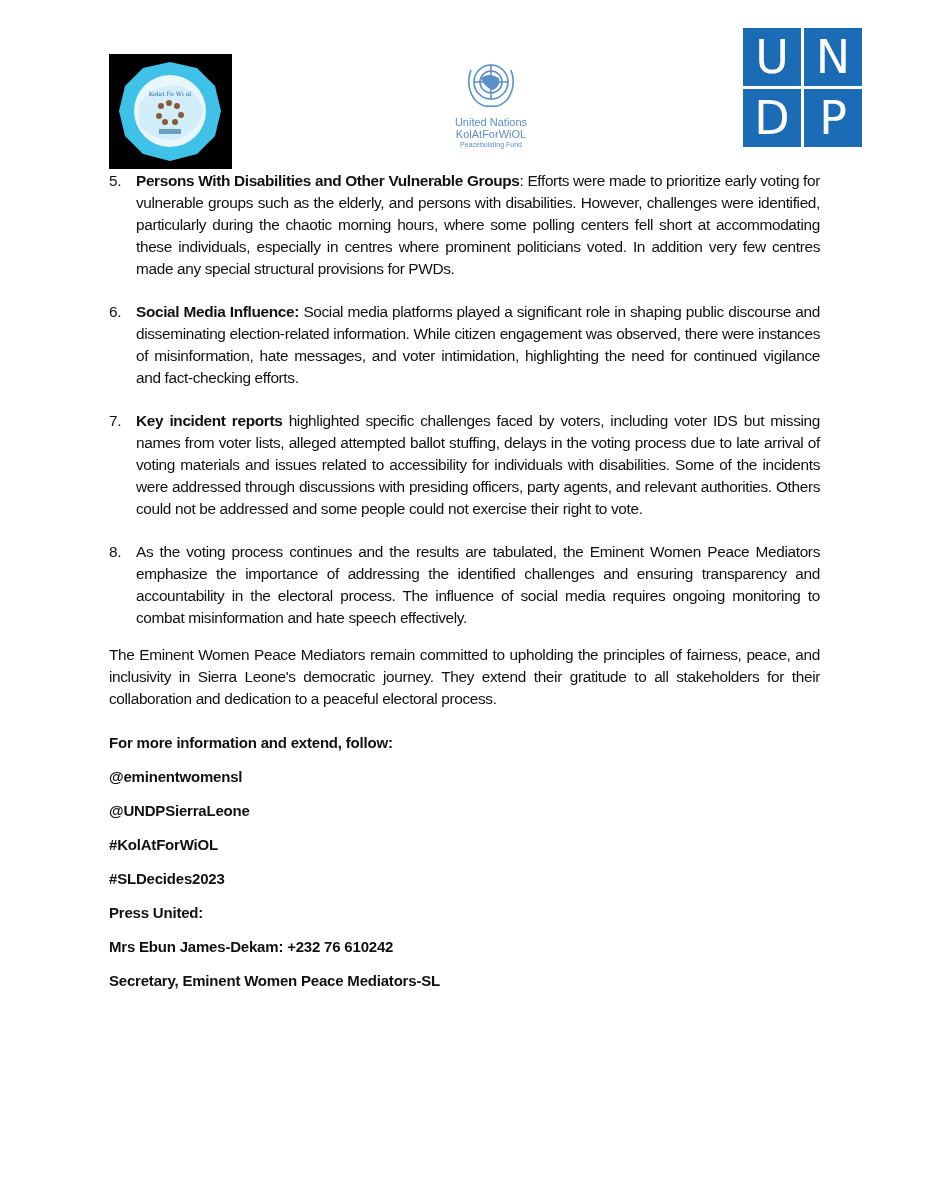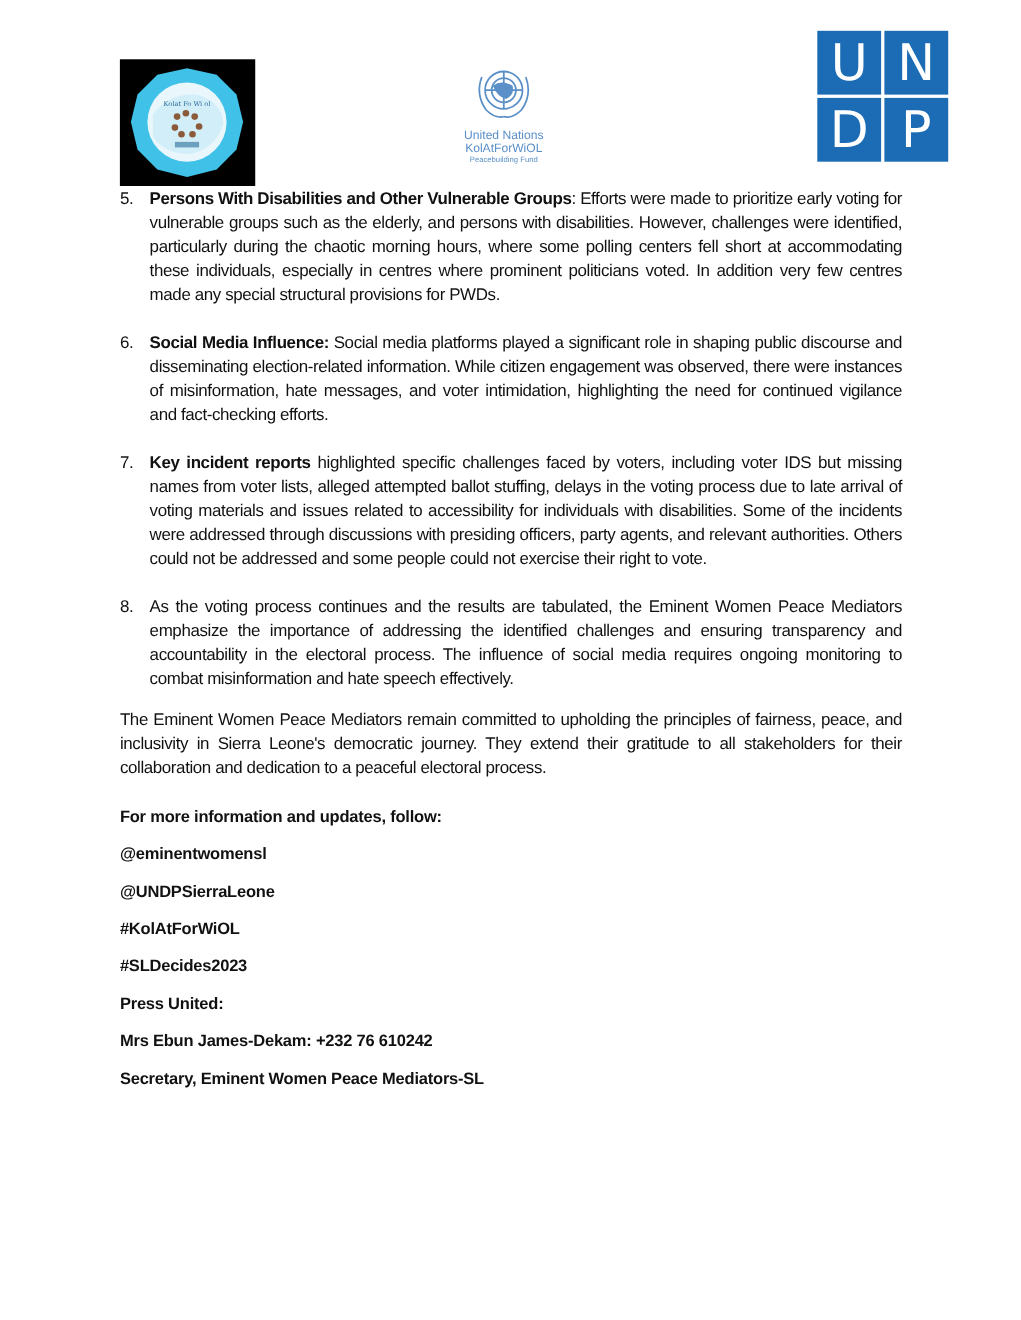--- a/index.html
+++ b/index.html
@@ -1,20 +1,20 @@
 <!DOCTYPE html>
 <html><head>
 <meta charset="utf-8">
 <style>
   html, body { margin: 0; padding: 0; background: #ffffff; }
   body { width: 928px; height: 1200px; position: relative; overflow: hidden;
          font-family: "Liberation Sans", "DejaVu Sans", sans-serif; color: #111; }
   .logo-ewpm { position: absolute; left: 109px; top: 54px; width: 123px; height: 115px; background: #000; }
   .logo-ewpm svg { width: 123px; height: 115px; display: block; }
-  .logo-un { position: absolute; left: 403px; top: 56px; width: 110px; height: 95px; text-align: center; }
+  .logo-un { position: absolute; left: 436px; top: 56px; width: 110px; height: 95px; text-align: center; }
   .logo-un .un-line1, .logo-un .un-line2 { font-size: 11px; line-height: 12px; color: #5a8fc8; display: block; }
   .logo-un .un-line3 { font-size: 7px; line-height: 10px; color: #5a8fc8; display: block; }
   .logo-undp { position: absolute; left: 743px; top: 28px; width: 119px; height: 118px;
                display: grid; grid-template-columns: 1fr 1fr; grid-template-rows: 1fr 1fr; gap: 3px; background: #fff; }
   .logo-undp .cell { background: #1b6cb4; color: #fff; font-size: 46px; line-height: 58px; text-align: center;
                      font-family: "DejaVu Sans", sans-serif; font-weight: normal; }
   .content { position: absolute; left: 109px; top: 170px; width: 711px;
              font-size: 15.4px; line-height: 22px; letter-spacing: -0.35px; }
   .item { display: flex; margin-bottom: 21px; }
   .item .num { width: 27px; flex: 0 0 27px; }
@@ -88,21 +88,21 @@
     <span class="text"><b>Key incident reports</b><span> highlighted specific challenges faced by voters, including voter IDS but missing names from voter lists, alleged attempted ballot stuffing, delays in the voting process due to late arrival of voting materials and issues related to accessibility for individuals with disabilities. Some of the incidents were addressed through discussions with presiding officers, party agents, and relevant authorities. Others could not be addressed and some people could not exercise their right to vote.</span></span>
   </div>
 
   <div class="item" style="margin-bottom:12px;">
     <span class="num">8.</span>
     <span class="text"><span>As the voting process continues and the results are tabulated, the Eminent Women Peace Mediators emphasize the importance of addressing the identified challenges and ensuring transparency and accountability in the electoral process. The influence of social media requires ongoing monitoring to combat misinformation and hate speech effectively.</span></span>
   </div>
 
   <p class="closing">The Eminent Women Peace Mediators remain committed to upholding the principles of fairness, peace, and inclusivity in Sierra Leone's democratic journey. They extend their gratitude to all stakeholders for their collaboration and dedication to a peaceful electoral process.</p>
 
-  <p class="follow">For more information and updates, follow:</p>
+  <p class="follow">For more information and extend, follow:</p>
   <p class="follow">@eminentwomensl</p>
   <p class="follow">@UNDPSierraLeone</p>
   <p class="follow">#KolAtForWiOL</p>
   <p class="follow">#SLDecides2023</p>
   <p class="follow">Press United:</p>
   <p class="follow">Mrs Ebun James-Dekam: +232 76 610242</p>
   <p class="follow">Secretary, Eminent Women Peace Mediators-SL</p>
 </div>
 
 </body></html>

